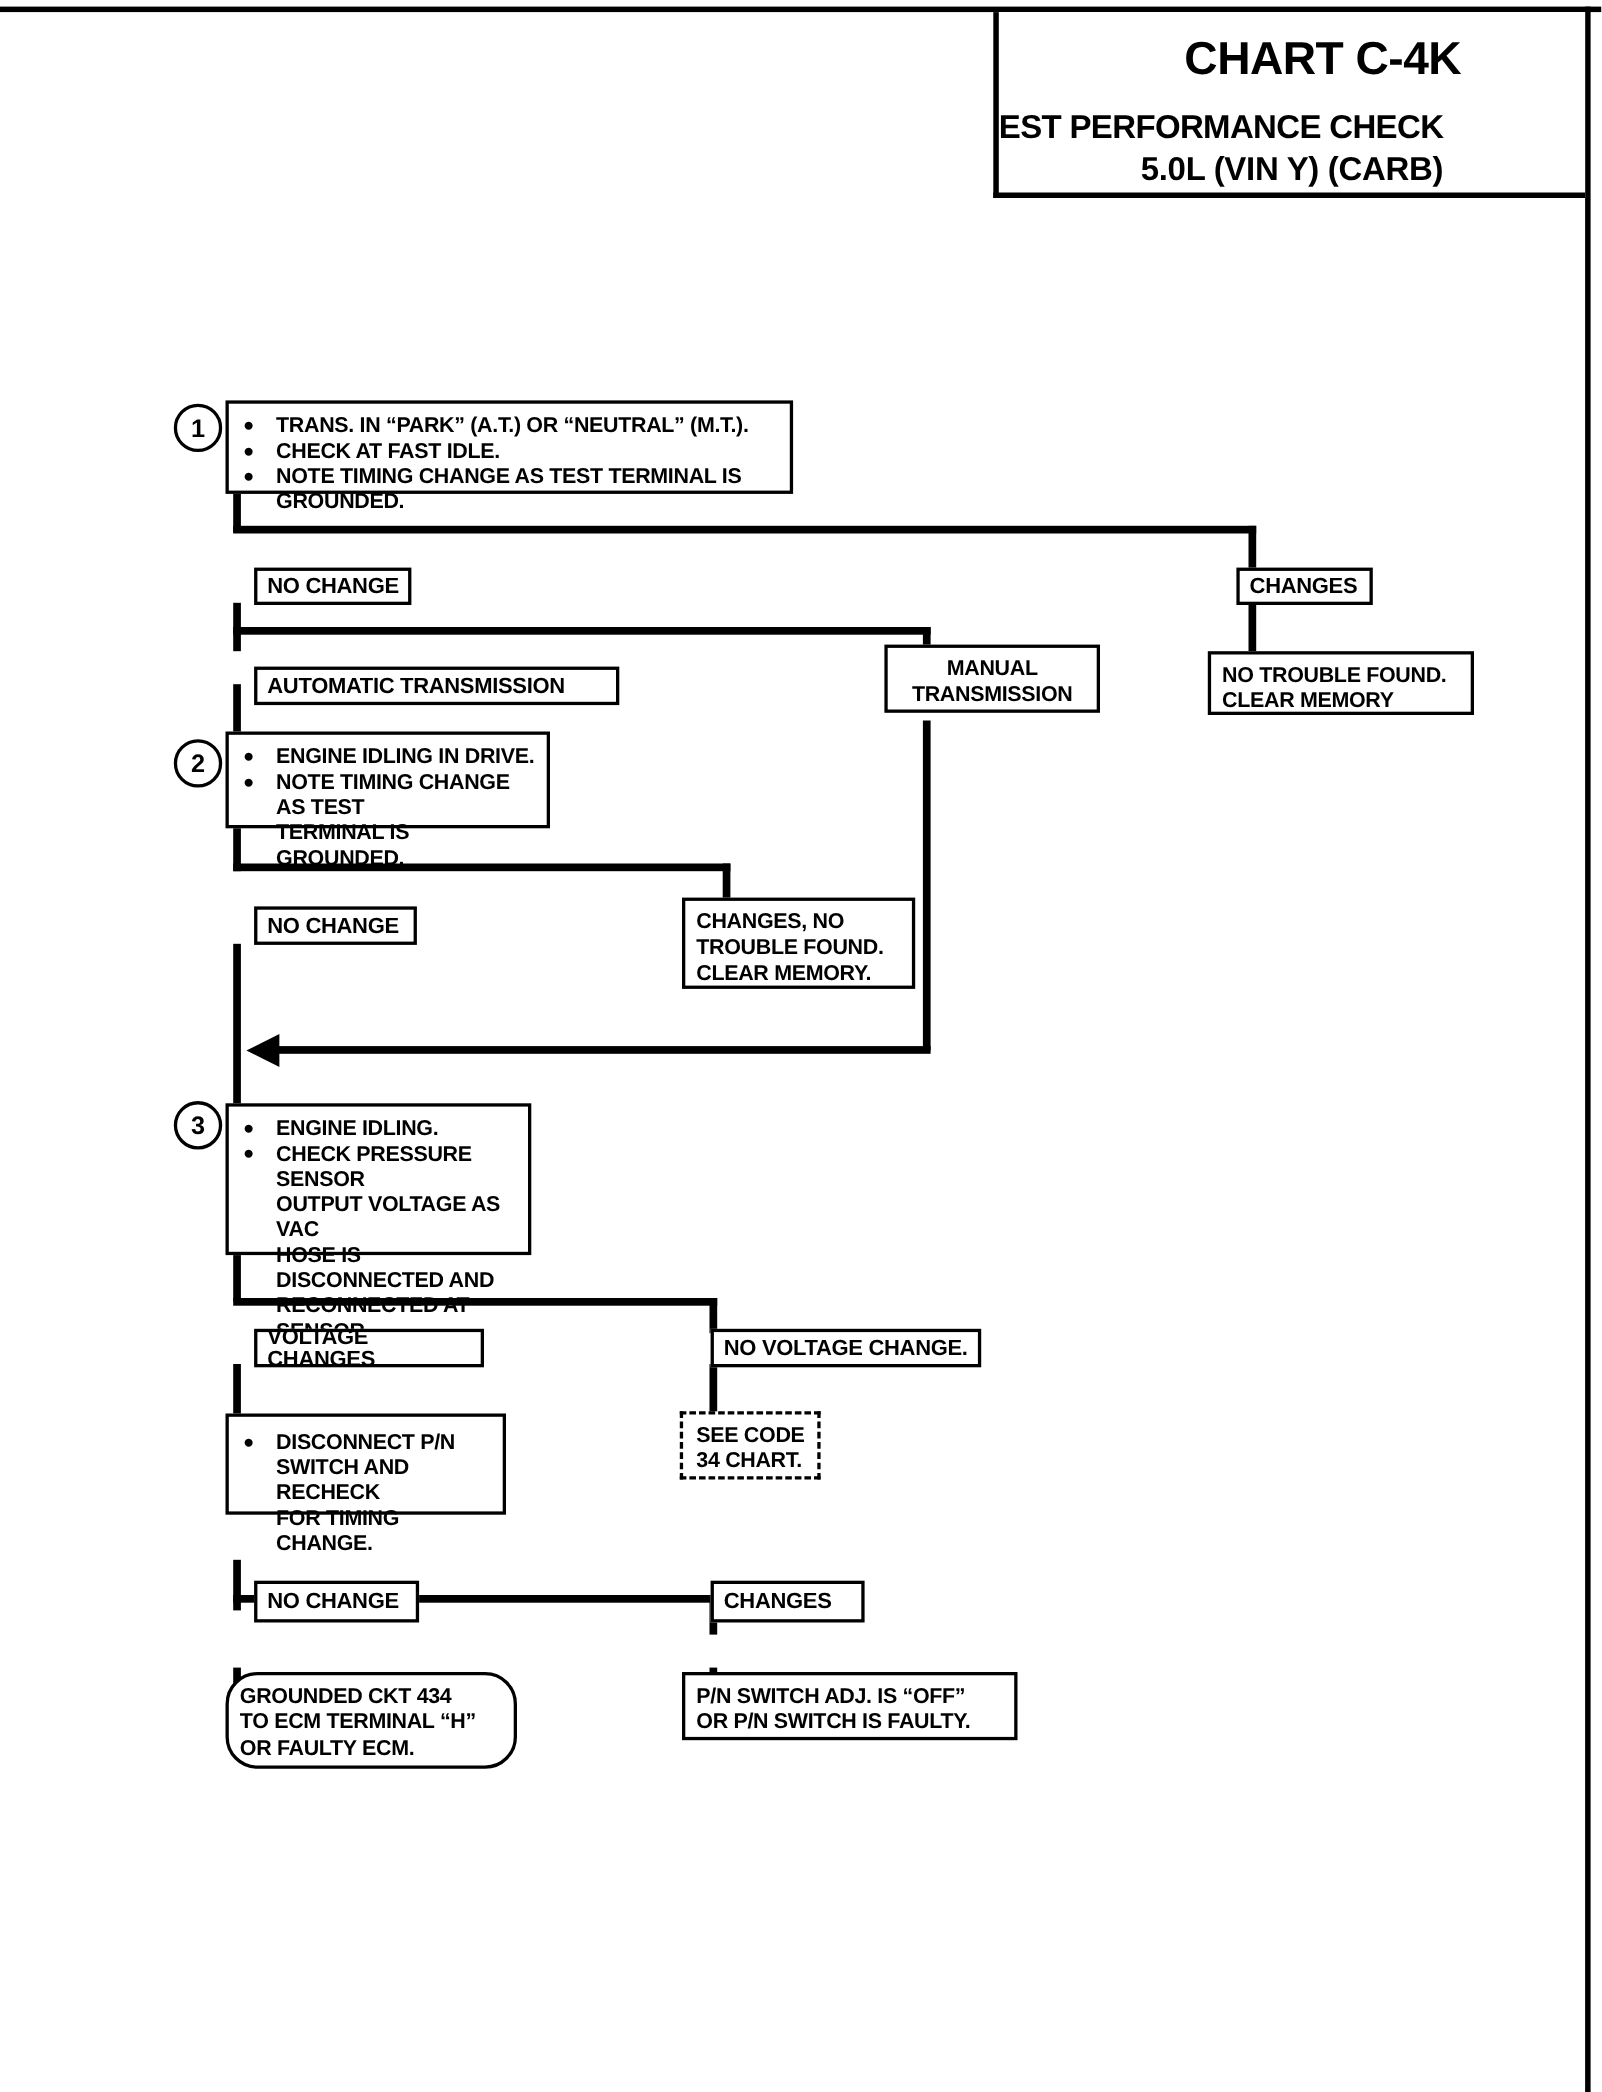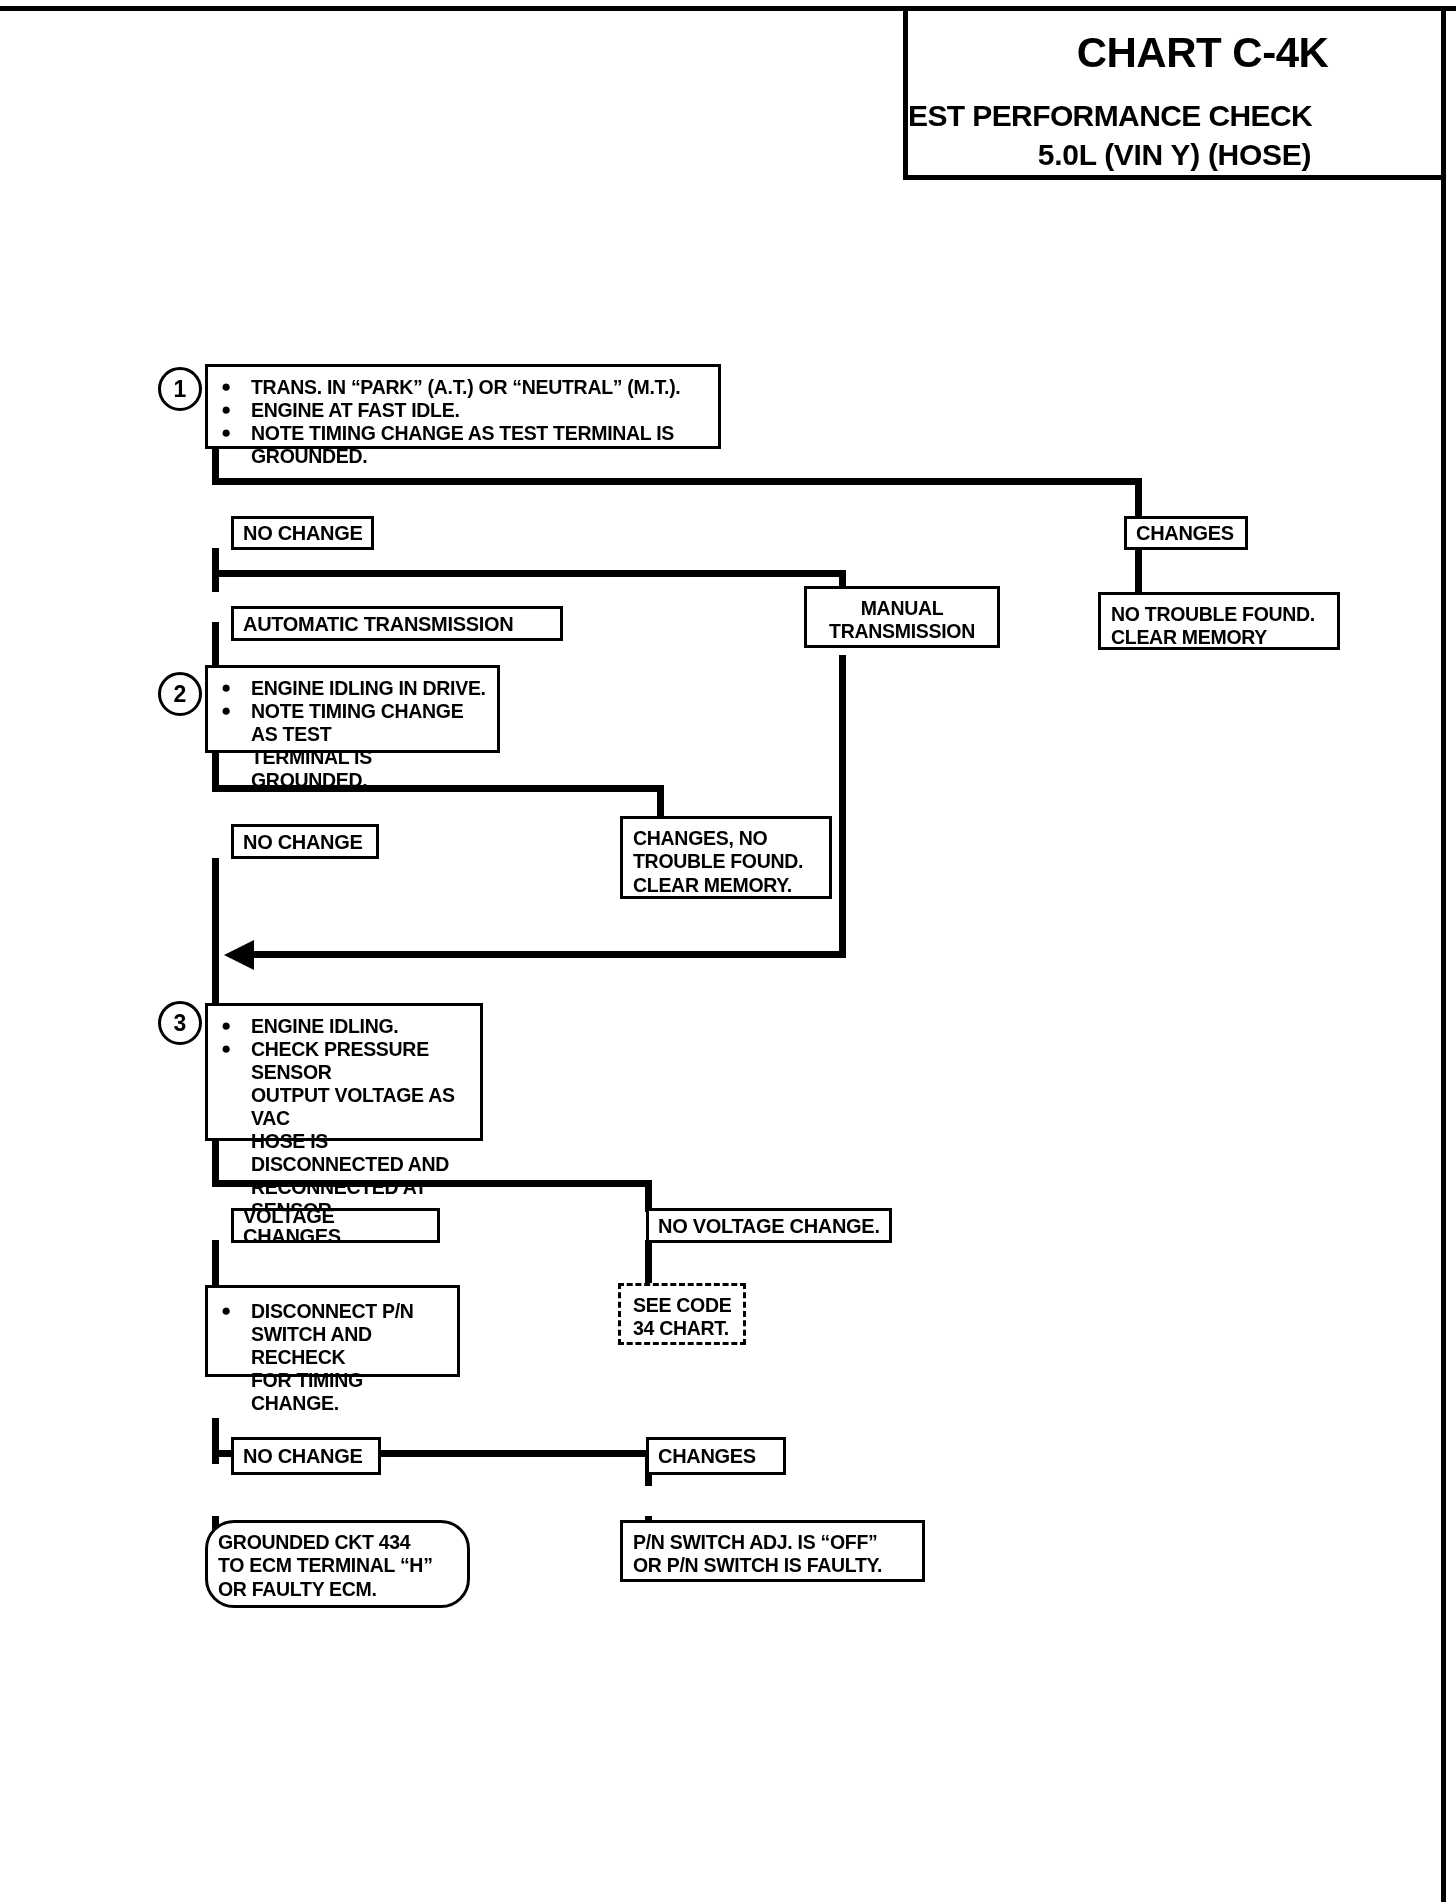--- a/index.html
+++ b/index.html
@@ -58,21 +58,21 @@
 <body>
 
 <div id="page">
 
   <div class="frame-top"></div>
   <div class="frame-right"></div>
 
   <div id="titleblock">
     <div class="t-chart">CHART C-4K</div>
     <div class="t-sub1">EST PERFORMANCE CHECK</div>
-    <div class="t-sub2">5.0L  (VIN Y)  (HOSE)</div>
+    <div class="t-sub2">5.0L  (VIN Y)  (CARB)</div>
   </div>
 
   <div class="v" style="left:212px;top:446px;height:38px;"></div>
   <div class="h" style="left:212px;top:478px;width:930px;"></div>
   <div class="v" style="left:1135px;top:478px;height:40px;"></div>
 
   <div class="v" style="left:212px;top:548px;height:44px;"></div>
   <div class="h" style="left:212px;top:570px;width:634px;"></div>
   <div class="v" style="left:839px;top:570px;height:36px;"></div>
 
@@ -106,21 +106,21 @@
   <div class="v" style="left:645px;top:1516px;height:44px;"></div>
 
   <div class="stepnum" style="left:158px;top:367px;">1</div>
   <div class="box bullets" style="left:205px;top:364px;width:516px;height:85px;">
     <div class="brow">
       <div class="bdot">●</div>
       <div class="btext">TRANS. IN “PARK” (A.T.) OR “NEUTRAL” (M.T.).</div>
     </div>
     <div class="brow">
       <div class="bdot">●</div>
-      <div class="btext">ENGINE AT FAST IDLE.</div>
+      <div class="btext">CHECK AT FAST IDLE.</div>
     </div>
     <div class="brow">
       <div class="bdot">●</div>
       <div class="btext">NOTE TIMING CHANGE AS TEST TERMINAL IS GROUNDED.</div>
     </div>
   </div>
 
   <div class="box lbl" style="left:205px;top:516px;width:143px;height:34px;">
     <span>NO CHANGE</span>
   </div>

